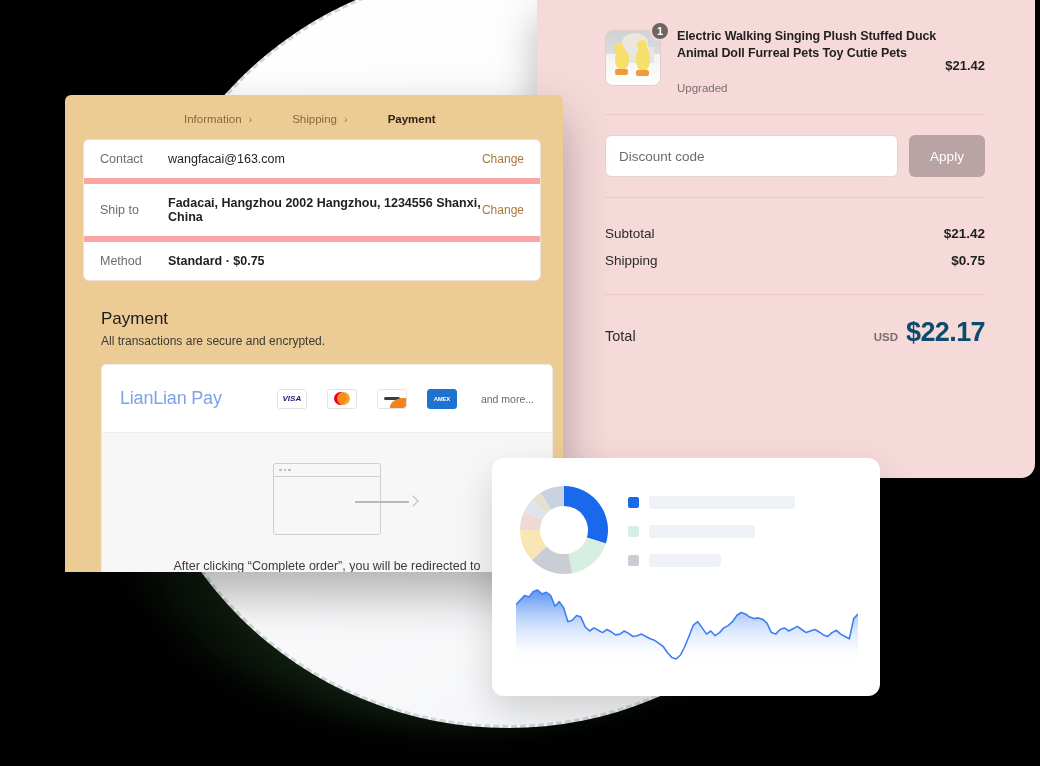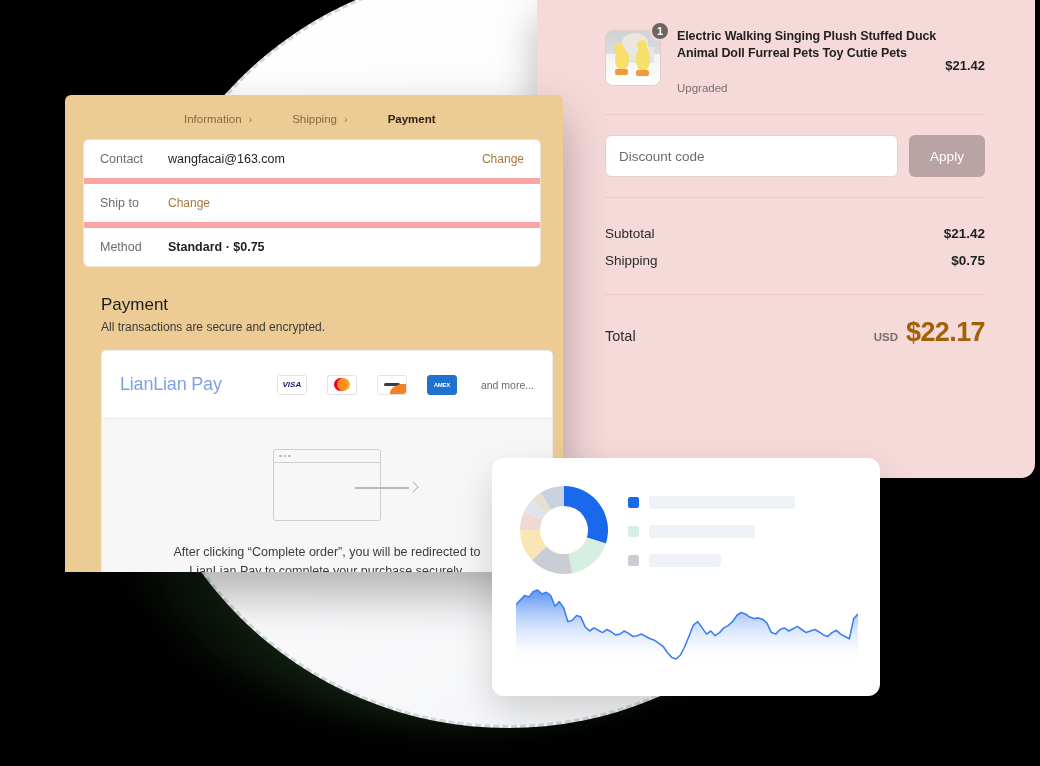--- a/index.html
+++ b/index.html
@@ -85,21 +85,21 @@
 
   .sum-rows { margin-top: 22px; }
   .sum-row { display: flex; justify-content: space-between; align-items: center; padding: 6px 0; }
   .sum-label { font-size: 13.5px; color: #2b2b2b; }
   .sum-value { font-size: 13.5px; font-weight: bold; color: #1f1f1f; }
 
   .total-row { display: flex; justify-content: space-between; align-items: baseline; margin-top: 22px; }
   .total-label { font-size: 14.5px; color: #2b2b2b; }
   .total-right { display: flex; align-items: baseline; gap: 8px; }
   .total-cur { font-size: 11.5px; color: #7a6e6c; font-weight: bold; }
-  .total-amt { font-size: 27px; font-weight: bold; color: #a16207; letter-spacing: -0.6px; }
+  .total-amt { font-size: 27px; font-weight: bold; color: #0c4a6e; letter-spacing: -0.6px; }
 
   
   .orange-panel {
     position: absolute; left: 65px; top: 95px; width: 498px; height: 477px;
     background: #eccb95;
     border-radius: 6px 6px 0 0;
     box-shadow: 0 22px 48px rgba(0,0,0,0.30);
     padding: 12px 22px 0 18px;
     overflow: hidden;
   }
@@ -245,20 +245,21 @@
     </div>
 
     <div class="info-card">
       <div class="info-row">
         <span class="info-label">Contact</span>
         <span class="info-value plain">wangfacai@163.com</span>
         <span class="info-change">Change</span>
       </div>
       <div class="info-row">
         <span class="info-label">Ship to</span>
+        <span class="info-value">Fadacai, Hangzhou 2002 Hangzhou, 1234556 Shanxi, China</span>
         <span class="info-change">Change</span>
       </div>
       <div class="info-row">
         <span class="info-label">Method</span>
         <span class="info-value">Standard · $0.75</span>
       </div>
     </div>
 
     <div class="pay-head">
       <div class="pay-title">Payment</div>

